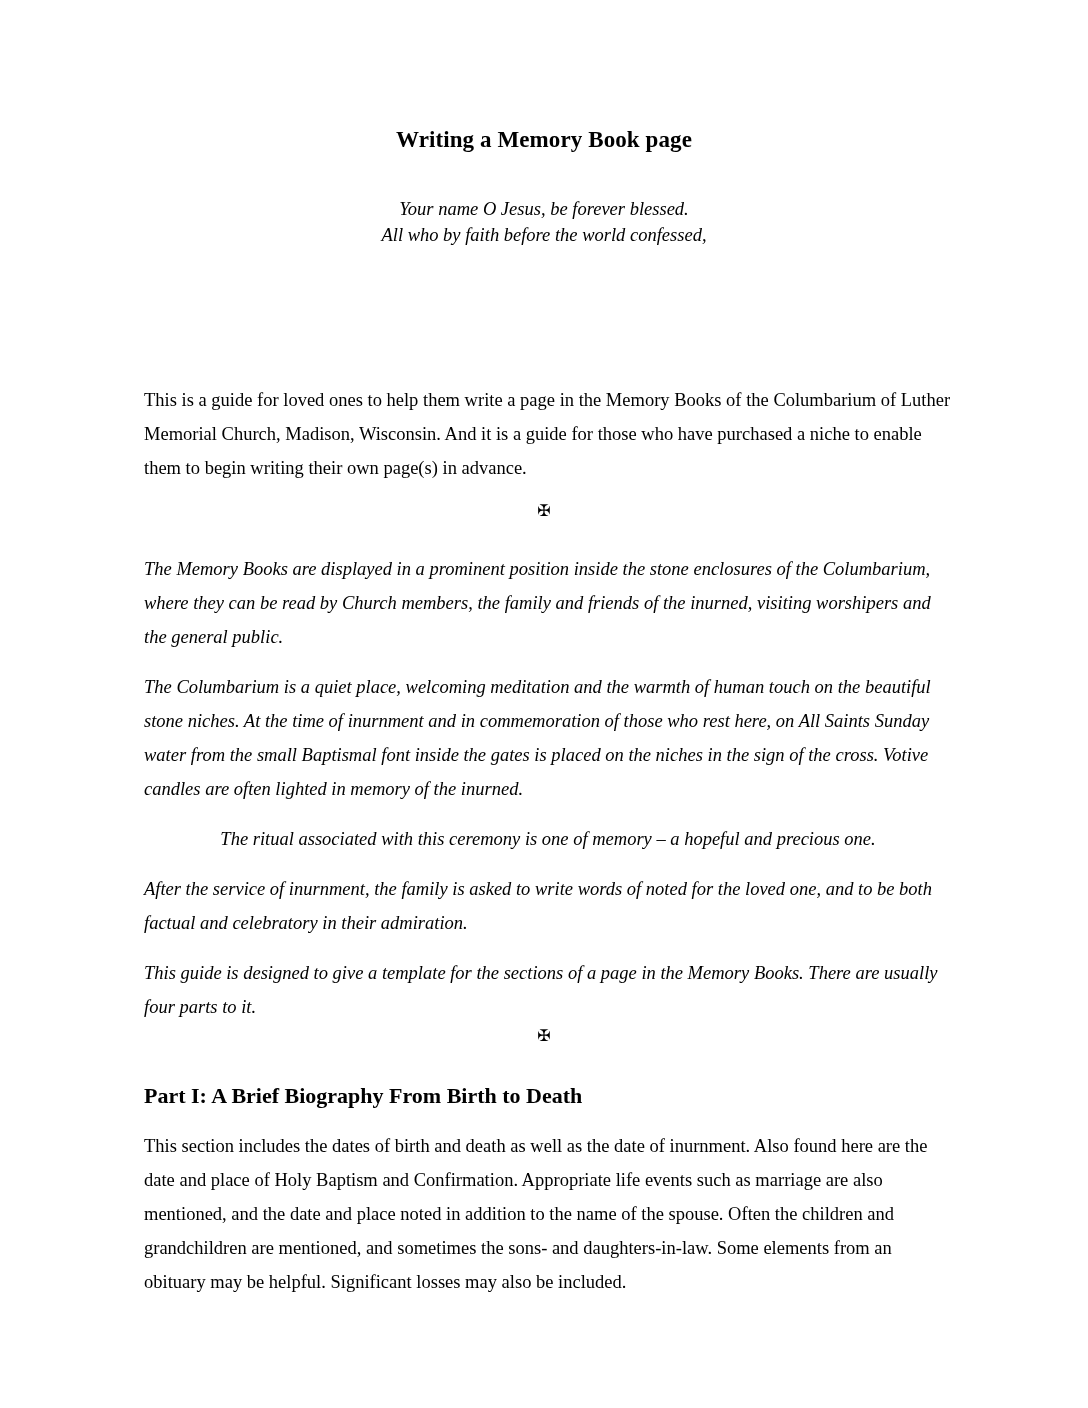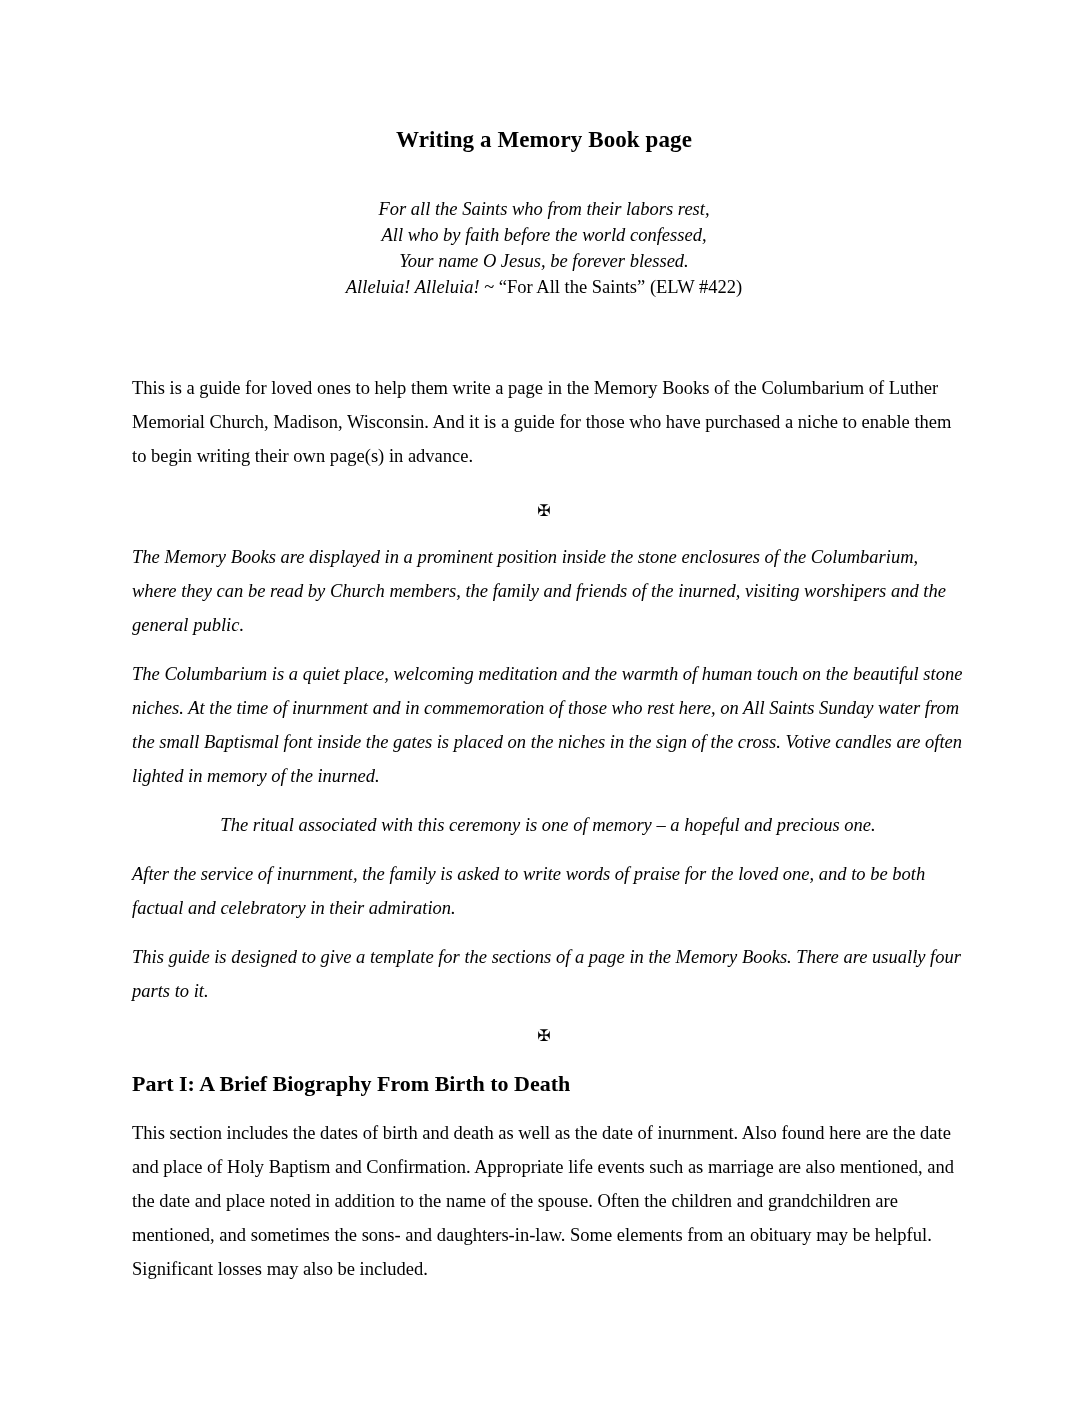--- a/index.html
+++ b/index.html
@@ -15,54 +15,52 @@
     }
     .hymn {
       position: absolute; top: 196px; left: 0; width: 1088px; text-align: center;
       font-size: 18.5px; line-height: 26px;
     }
     .hymn .it { font-style: italic; }
     .body-block {
       position: absolute; left: 128px; width: 840px;
       font-size: 18.5px; line-height: 34px;
     }
-    .body-block p { margin: 4px; }
+    .body-block p { margin: 16px; }
     .divider {
       position: absolute; left: 0; width: 1088px; text-align: center;
       font-size: 16px; line-height: 16px;
     }
     .heading { font-weight: bold; font-size: 22px; }
   </style>
 </head>
 <body>
 
 <div class="page">
 
   <div class="title">Writing a Memory Book page</div>
 
   <div class="hymn">
-    <div class="it">For all the Saints who from their labors rest,</div>
+    <div class="it">Your name O Jesus, be forever blessed.</div>
     <div class="it">All who by faith before the world confessed,</div>
-    <div class="it">Your name O Jesus, be forever blessed.</div>
-    <div><span class="it">Alleluia!  Alleluia!</span><span> ~ “For All the Saints” (ELW #422)</span></div>
   </div>
 
   <div class="body-block" style="top: 367px;">
     <p>This is a guide for loved ones to help them write a page in the Memory Books of the Columbarium of Luther Memorial Church, Madison, Wisconsin.  And it is a guide for those who have purchased a niche to enable them to begin writing their own page(s) in advance.</p>
   </div>
 
   <div class="divider" style="top: 503px;">
     <span>✠</span>
   </div>
 
   <div class="body-block" style="top: 536px; font-style: italic;">
     <p style="margin-bottom: 15px;">The Memory Books are displayed in a prominent position inside the stone enclosures of the Columbarium, where they can be read by Church members, the family and friends of the inurned, visiting worshipers and the general public.</p>
     <p style="margin-bottom: 15px;">The Columbarium is a quiet place, welcoming meditation and the warmth of human touch on the beautiful stone niches.  At the time of inurnment and in commemoration of those who rest here, on All Saints Sunday water from the small Baptismal font inside the gates is placed on the niches in the sign of the cross.  Votive candles are often lighted in memory of the inurned.</p>
     <p style="margin-bottom: 15px; text-align: center;">The ritual associated with this ceremony is one of memory – a hopeful and precious one.</p>
-    <p style="margin-bottom: 15px;">After the service of inurnment, the family is asked to write words of praise for the loved one, and to be both factual and celebratory in their admiration.</p>
+    <p style="margin-bottom: 15px;">After the service of inurnment, the family is asked to write words of noted for the loved one, and to be both factual and celebratory in their admiration.</p>
     <p>This guide is designed to give a template for the sections of a page in the Memory Books.  There are usually four parts to it.</p>
   </div>
 
   <div class="divider" style="top: 1028px;">
     <span>✠</span>
   </div>
 
   <div class="body-block" style="top: 1063px;">
     <p class="heading" style="margin-bottom: 15px;">Part I:  A Brief Biography From Birth to Death</p>
     <p>This section includes the dates of birth and death as well as the date of inurnment.  Also found here are the date and place of Holy Baptism and Confirmation.  Appropriate life events such as marriage are also mentioned, and the date and place noted in addition to the name of the spouse.  Often the children and grandchildren are mentioned, and sometimes the sons- and daughters-in-law.  Some elements from an obituary may be helpful.  Significant losses may also be included.</p>

